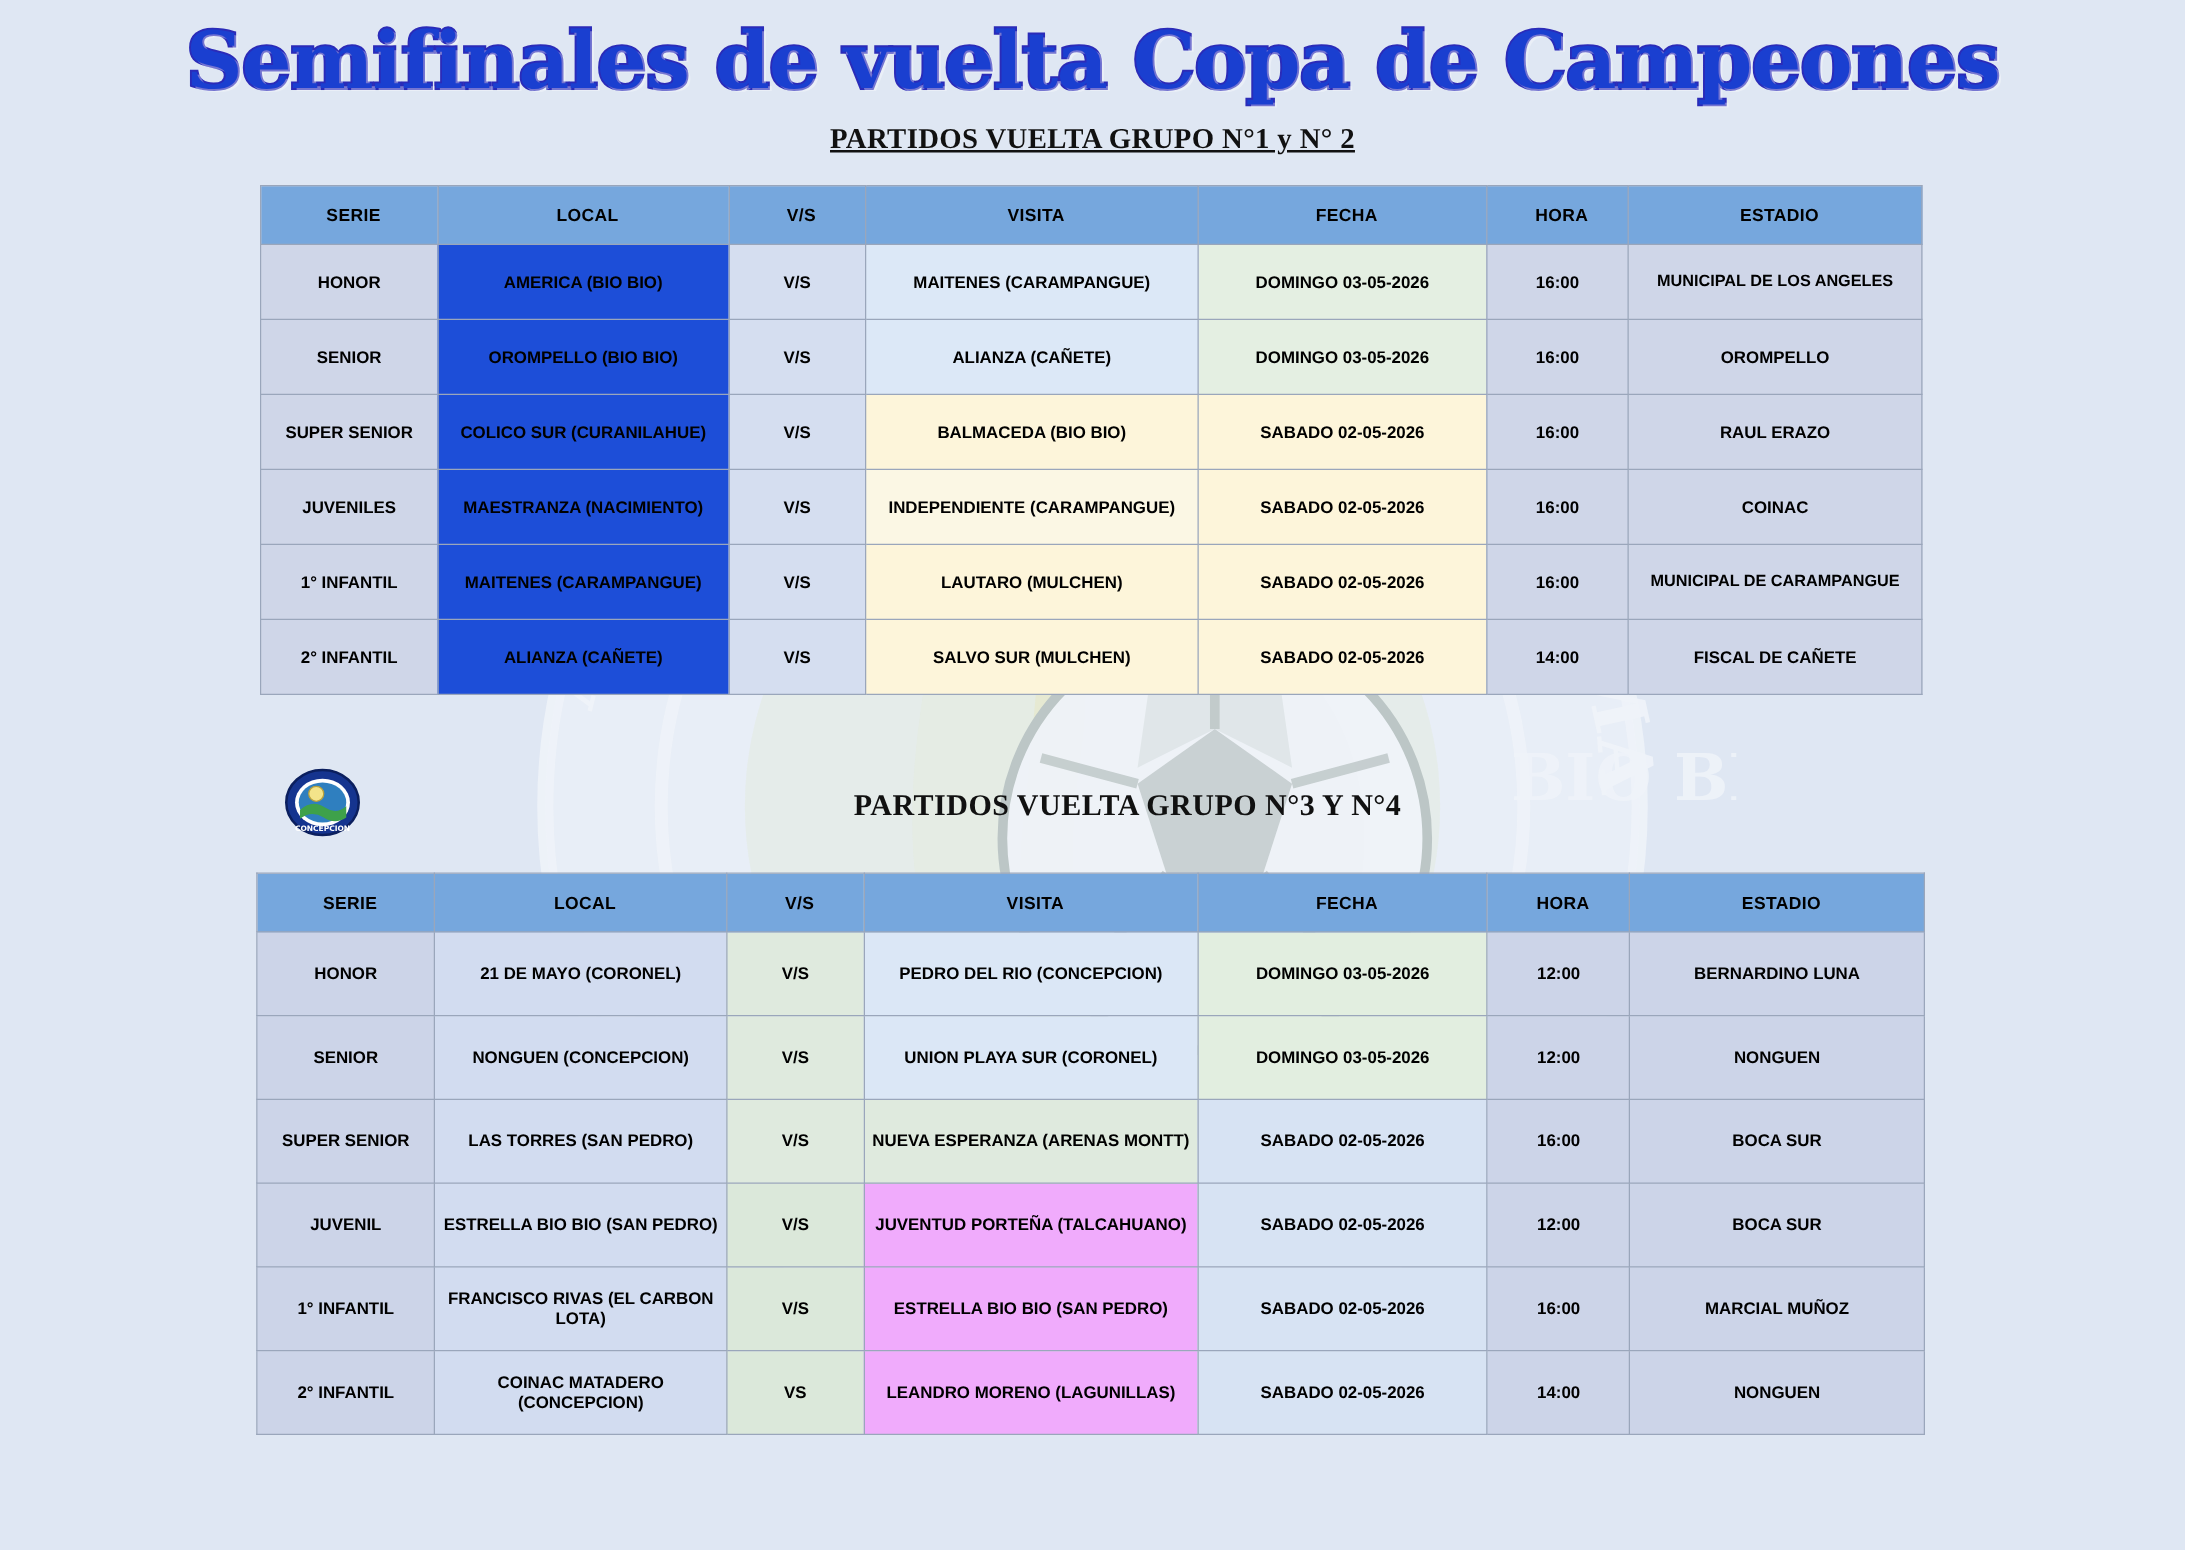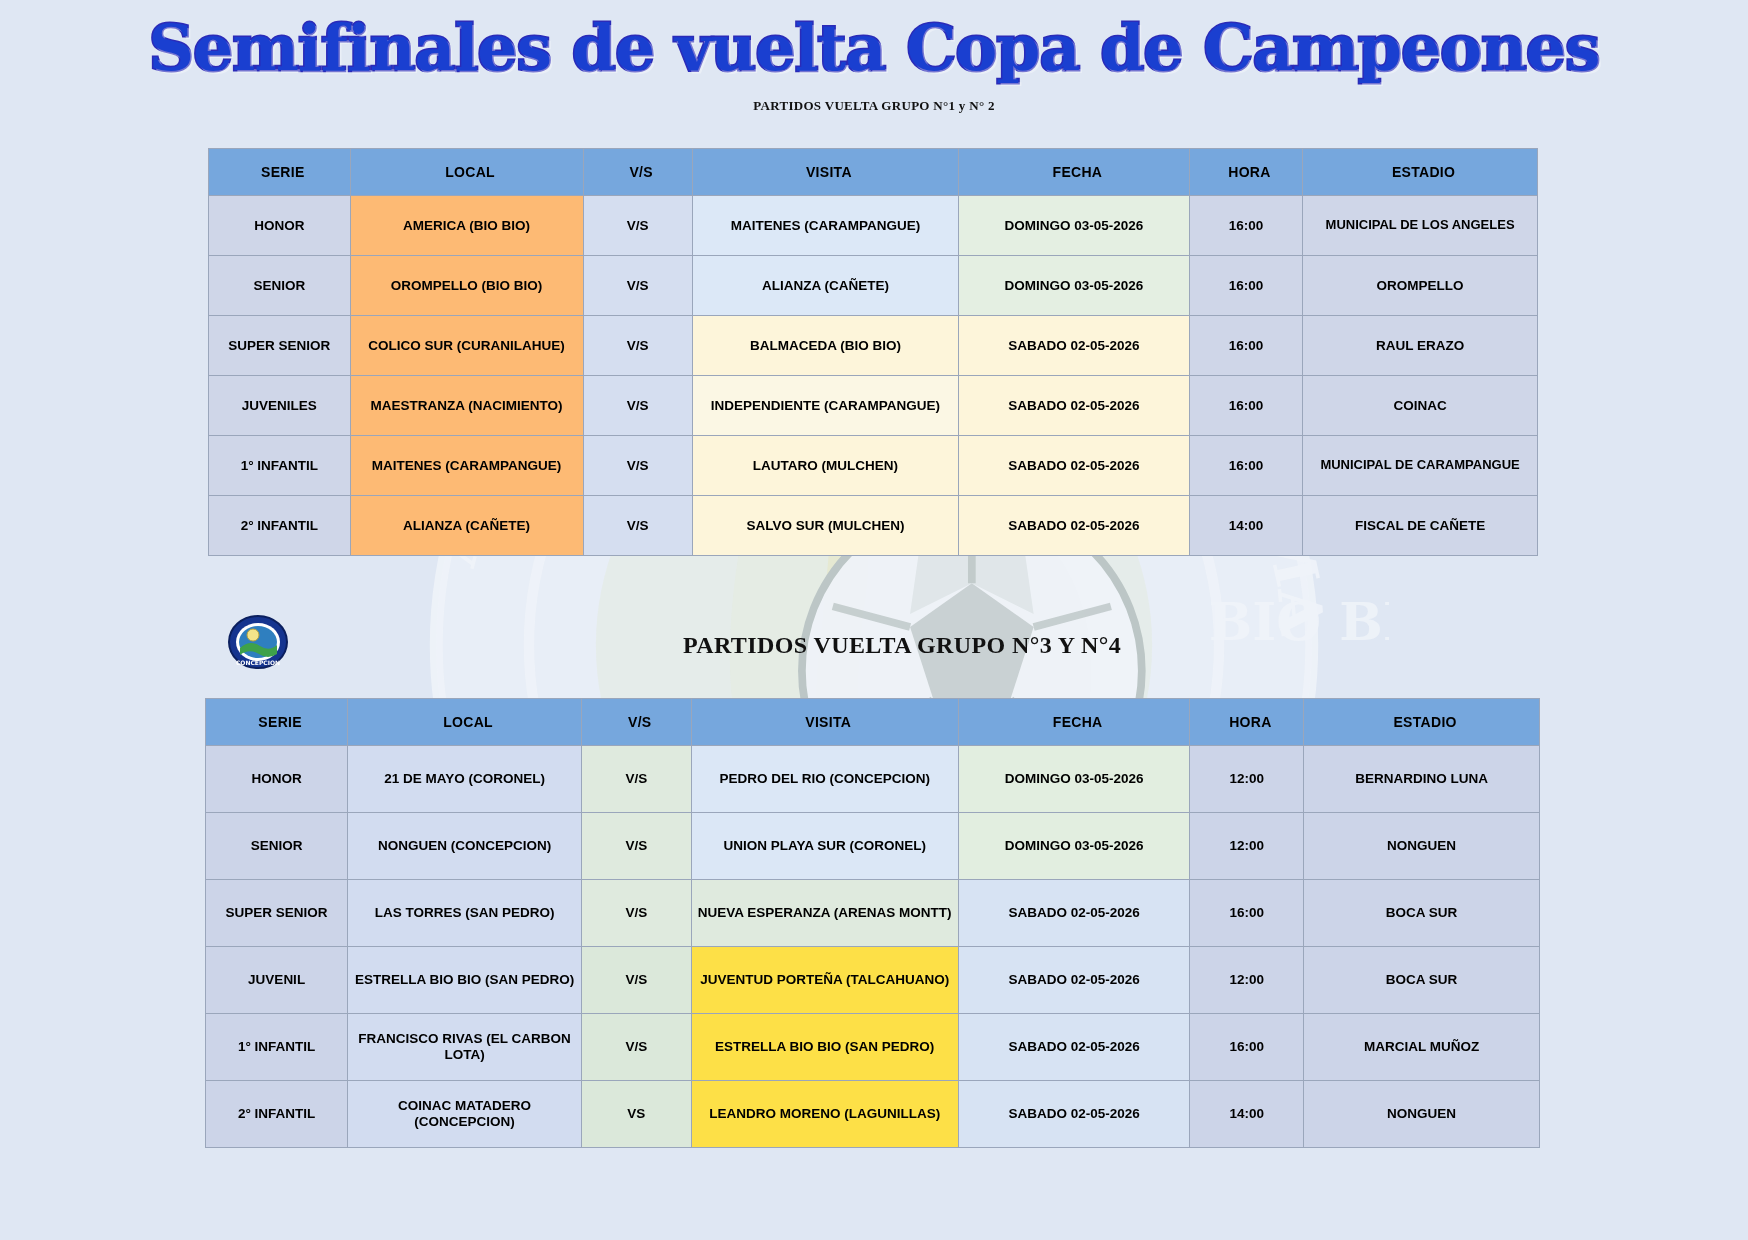--- a/index.html
+++ b/index.html
@@ -52,23 +52,24 @@
     text-shadow: 3px 3px 0 rgba(255,255,255,0.35);
     white-space: nowrap;
   }
 
   .sub-title {
     position: absolute;
     width: 1748px;
     text-align: center;
     font-family: "Liberation Serif", serif;
     font-weight: bold;
-    font-size: 13px;
+    font-size: 23px;
     color: #111;
     letter-spacing: 0.3px;
+    text-decoration: underline;
   }
   #sub1 { top: 98px; }
 
   .sub-title-2 {
     position: absolute;
     width: 1748px;
     text-align: center;
     font-family: "Liberation Serif", serif;
     font-weight: bold;
     font-size: 24px;
@@ -119,40 +120,40 @@
   col.c-serie  { width: 140px; }
   col.c-local  { width: 230px; }
   col.c-vs     { width: 108px; }
   col.c-visita { width: 263px; }
   col.c-fecha  { width: 228px; }
   col.c-hora   { width: 112px; }
   col.c-estadio{ width: 232px; }
 
   
   #table1 td.serie   { background: #cfd6e8; }
-  #table1 td.local   { background: #fdba74; }
+  #table1 td.local   { background: #1d4ed8; }
   #table1 td.vs      { background: #d5def0; }
   #table1 td.visita  { background: #dce8f7; }
   #table1 td.fecha   { background: #e4efe2; }
   #table1 td.hora    { background: #cfd6e8; }
   #table1 td.estadio { background: #cfd6e8; }
 
   #table1 tr.r3 td.visita, #table1 tr.r3 td.fecha,
   #table1 tr.r4 td.visita, #table1 tr.r4 td.fecha,
   #table1 tr.r5 td.visita, #table1 tr.r5 td.fecha,
   #table1 tr.r6 td.visita, #table1 tr.r6 td.fecha {
     background: #fdf5da;
   }
   #table1 tr.r4 td.visita { background: #fbf7e4; }
 
   
   #table2 td.serie   { background: #ccd4e8; }
   #table2 td.local   { background: #d2dcf0; }
   #table2 td.vs      { background: #dbe8da; }
-  #table2 td.visita  { background: #fde047; }
+  #table2 td.visita  { background: #f0abfc; }
   #table2 td.fecha   { background: #d7e3f3; }
   #table2 td.hora    { background: #ccd4e8; }
   #table2 td.estadio { background: #ccd4e8; }
 
   #table2 tr.r1 td.fecha, #table2 tr.r2 td.fecha { background: #e2eee0; }
   #table2 tr.r1 td.visita, #table2 tr.r2 td.visita { background: #dbe7f6; }
   #table2 tr.r3 td.visita { background: #dfeade; }
   #table2 tr.r3 td.vs, #table2 tr.r1 td.vs, #table2 tr.r2 td.vs { background: #dfeade; }
 
   #table1 tbody tr { height: 60px; }

